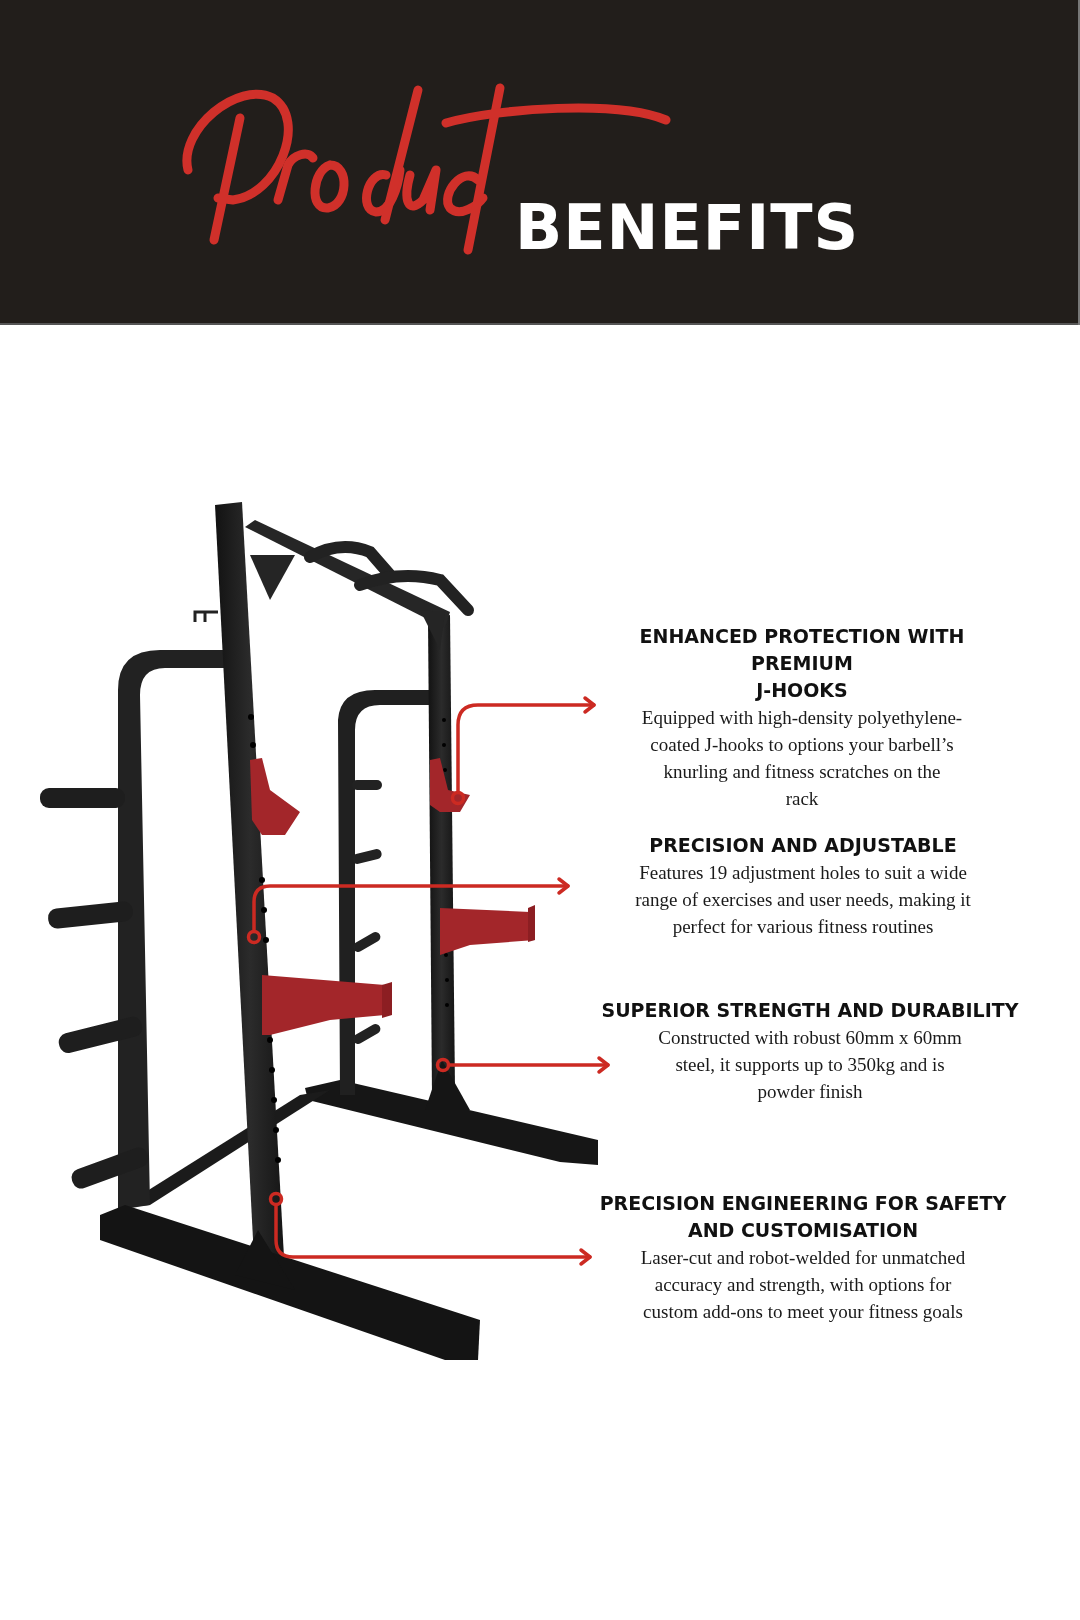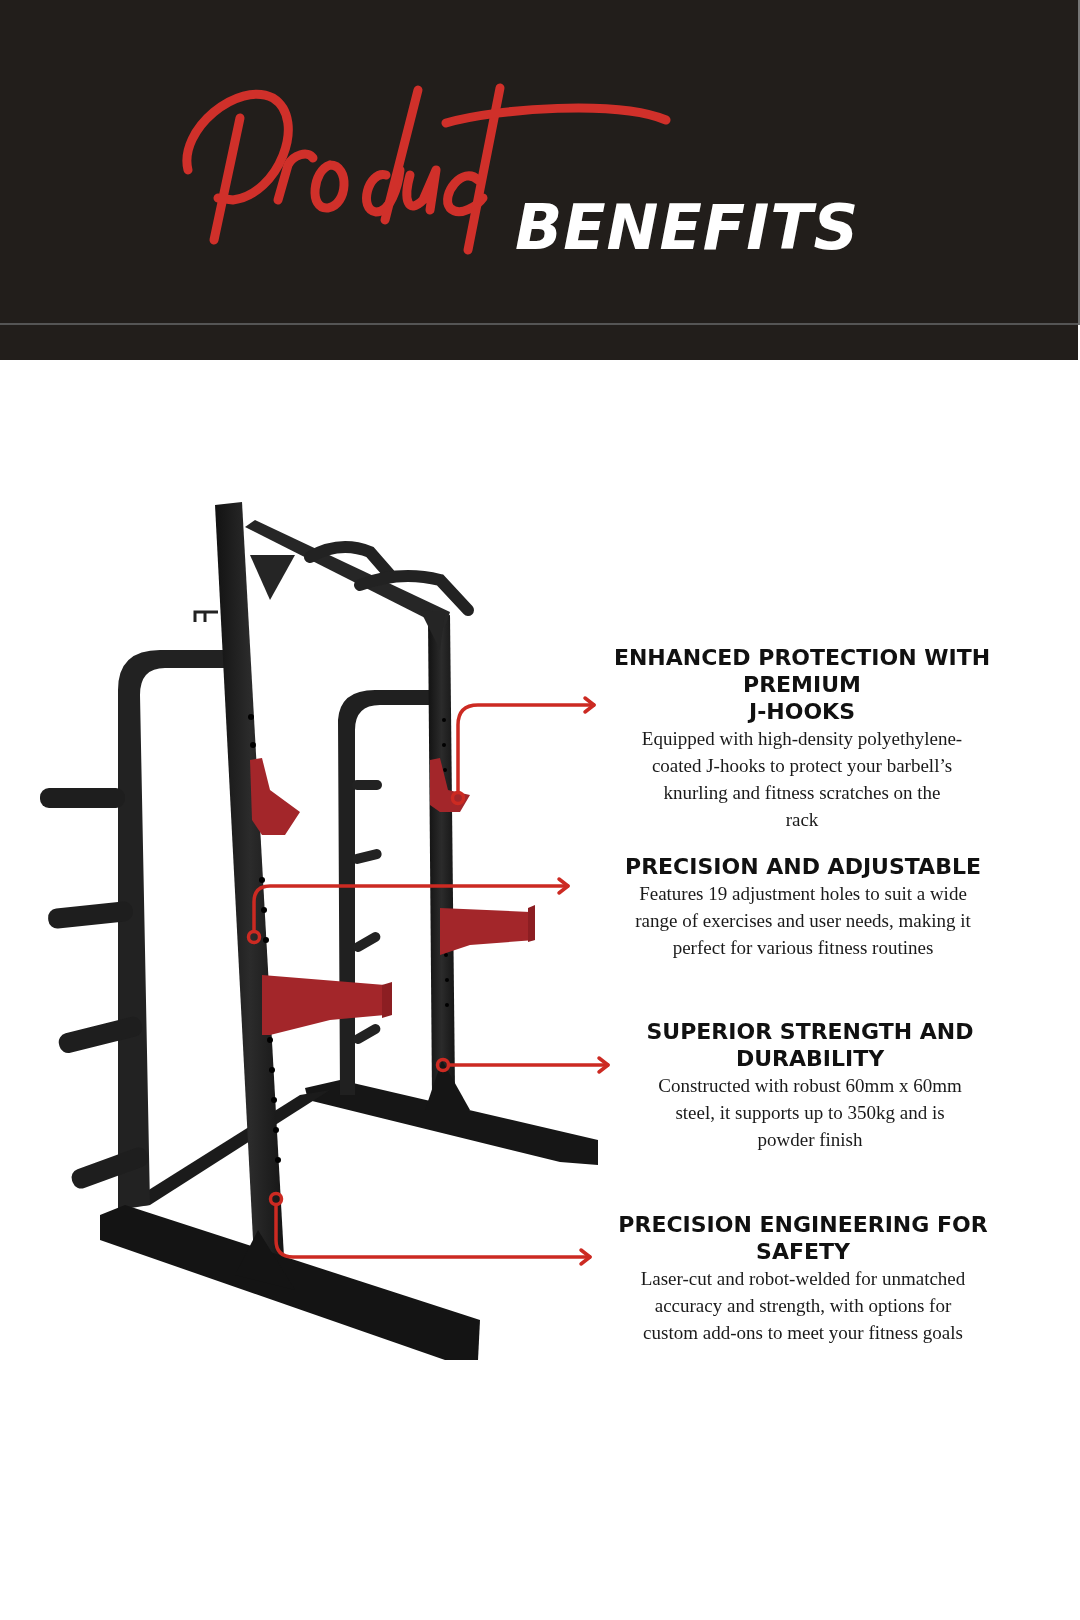--- a/index.html
+++ b/index.html
@@ -1,22 +1,21 @@
 <!DOCTYPE html>
 <html><head>
   <meta charset="utf-8">
   <style>
     * { box-sizing: border-box; margin: 0; padding: 0; }
     html, body { width: 1080px; height: 1620px; background: #ffffff; overflow: hidden; }
     body { position: relative; font-family: "DejaVu Sans", sans-serif; color: #111; }
 
     .header {
-      position: absolute; left: 0; top: 0; width: 1078px; height: 360px;
+      position: absolute; left: 0; top: 0; width: 1078px; height: 323px;
       background: #221e1b;
-      font-style: italic;
     }
     .header-edge {
       position: absolute; left: 0; top: 323px; width: 1078px; height: 2px; background: #555;
     }
     .header-edge-right {
       position: absolute; left: 1078px; top: 0; width: 2px; height: 325px; background: #777;
     }
     .script-title {
       position: absolute; left: 178px; top: 70px; width: 520px; height: 190px;
     }
@@ -30,21 +29,21 @@
     .rack {
       position: absolute; left: 0; top: 470px; width: 640px; height: 920px;
     }
     .rack svg { width: 100%; height: 100%; }
 
     .benefit {
       position: absolute; text-align: center; color: #111;
     }
     .benefit-title {
       font-family: "DejaVu Sans", sans-serif; font-weight: bold;
-      font-size: 22px; line-height: 27px; color: #111; margin-top: 21px;
+      font-size: 19px; line-height: 27px; color: #111;
     }
     .benefit-desc {
       font-family: Liberation Serif, serif; font-size: 19px;
       line-height: 27px; color: #1a1a1a;
     }
     #benefit-1 { left: 592px; top: 623px; width: 420px; }
     #benefit-2 { left: 588px; top: 832px; width: 430px; }
     #benefit-3 { left: 600px; top: 997px; width: 420px; text-align: center; }
     #benefit-4 { left: 588px; top: 1190px; width: 430px; }
 
@@ -191,21 +190,21 @@
   </g>
 </svg>
 
 <div class="benefit" id="benefit-1">
   <div class="benefit-title">
     <div>ENHANCED PROTECTION WITH PREMIUM</div>
     <div>J-HOOKS</div>
   </div>
   <div class="benefit-desc">
     <div>Equipped with high-density polyethylene-</div>
-    <div>coated J-hooks to protect your barbell’s</div>
+    <div>coated J-hooks to options your barbell’s</div>
     <div>knurling and fitness scratches on the</div>
     <div>rack</div>
   </div>
 </div>
 
 <div class="benefit" id="benefit-2">
   <div class="benefit-title">
     <div>PRECISION AND ADJUSTABLE</div>
   </div>
   <div class="benefit-desc">
@@ -222,19 +221,20 @@
   <div class="benefit-desc">
     <div>Constructed with robust 60mm x 60mm</div>
     <div>steel, it supports up to 350kg and is</div>
     <div>powder finish</div>
   </div>
 </div>
 
 <div class="benefit" id="benefit-4">
   <div class="benefit-title">
     <div>PRECISION ENGINEERING FOR SAFETY</div>
+    <div>AND CUSTOMISATION</div>
   </div>
   <div class="benefit-desc">
     <div>Laser-cut and robot-welded for unmatched</div>
     <div>accuracy and strength, with options for</div>
     <div>custom add-ons to meet your fitness goals</div>
   </div>
 </div>
 
 </body></html>

